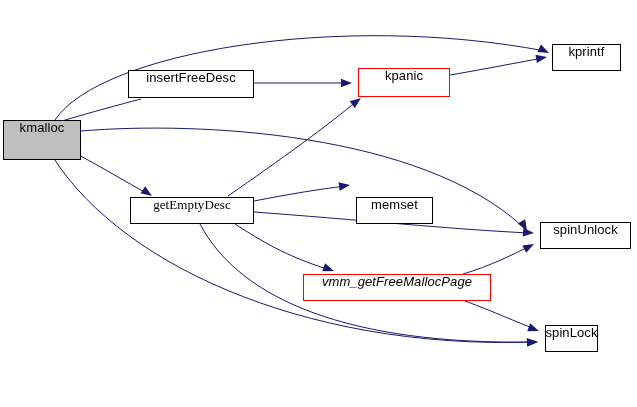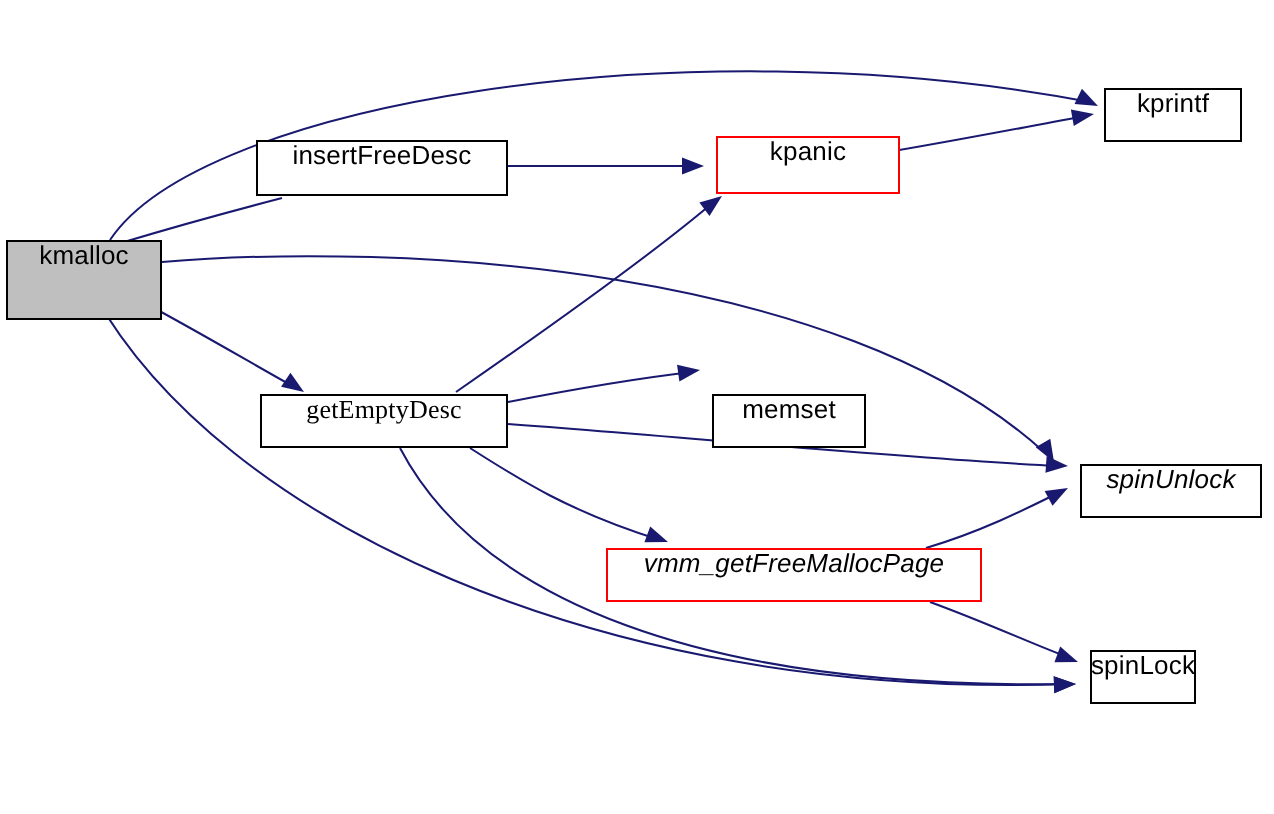--- a/index.html
+++ b/index.html
@@ -95,21 +95,21 @@
       </div>
       <div class="node" style="left: 552px; top: 44px; width: 69px; height: 27px;">
         <span class="node-label">kprintf</span>
       </div>
       <div class="node" style="left: 130px; top: 197px; width: 124px; height: 27px; font-family: Liberation Serif, serif;">
         <span class="node-label">getEmptyDesc</span>
       </div>
       <div class="node" style="left: 356px; top: 164px; width: 77px; height: 27px; margin-top: 33px;">
         <span class="node-label">memset</span>
       </div>
-      <div class="node" style="left: 540px; top: 232px; width: 91px; height: 27px; font-style: italic;">
+      <div class="node" style="left: 540px; top: 222px; width: 91px; height: 27px;">
         <span class="node-label">spinUnlock</span>
       </div>
       <div class="node external" style="left: 303px; top: 274px; width: 188px; height: 27px; font-style: italic;">
         <span class="node-label">vmm_getFreeMallocPage</span>
       </div>
       <div class="node" style="left: 545px; top: 325px; width: 53px; height: 27px;">
         <span class="node-label">spinLock</span>
       </div>
     </div>
 </div>

